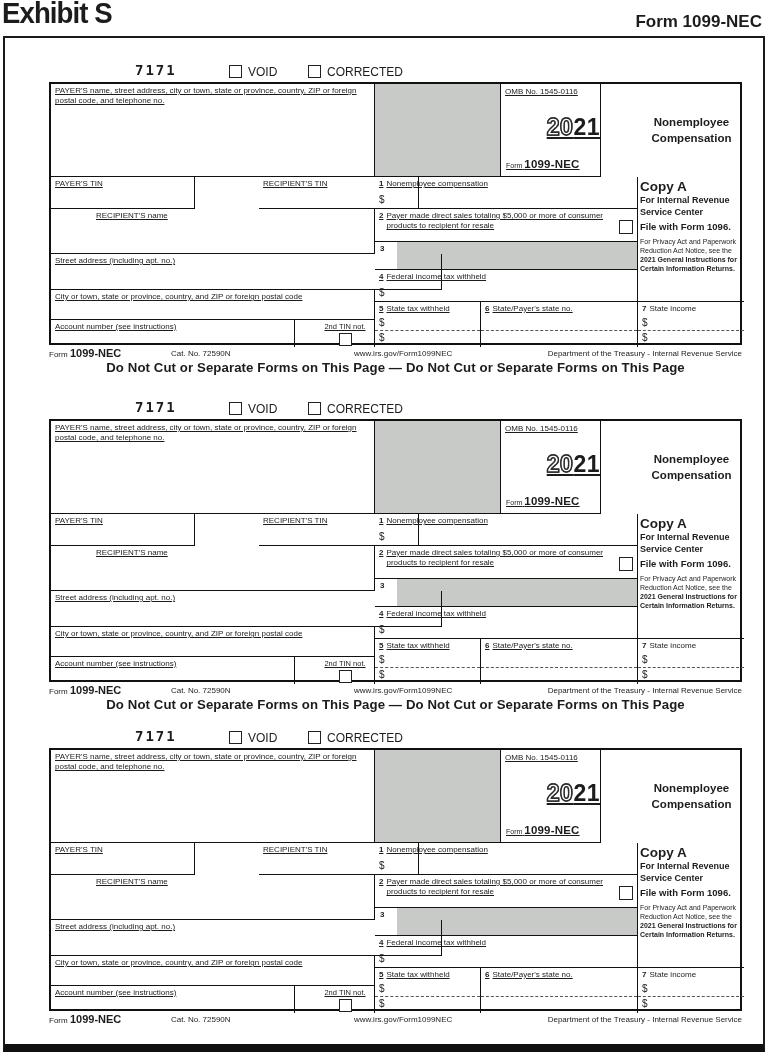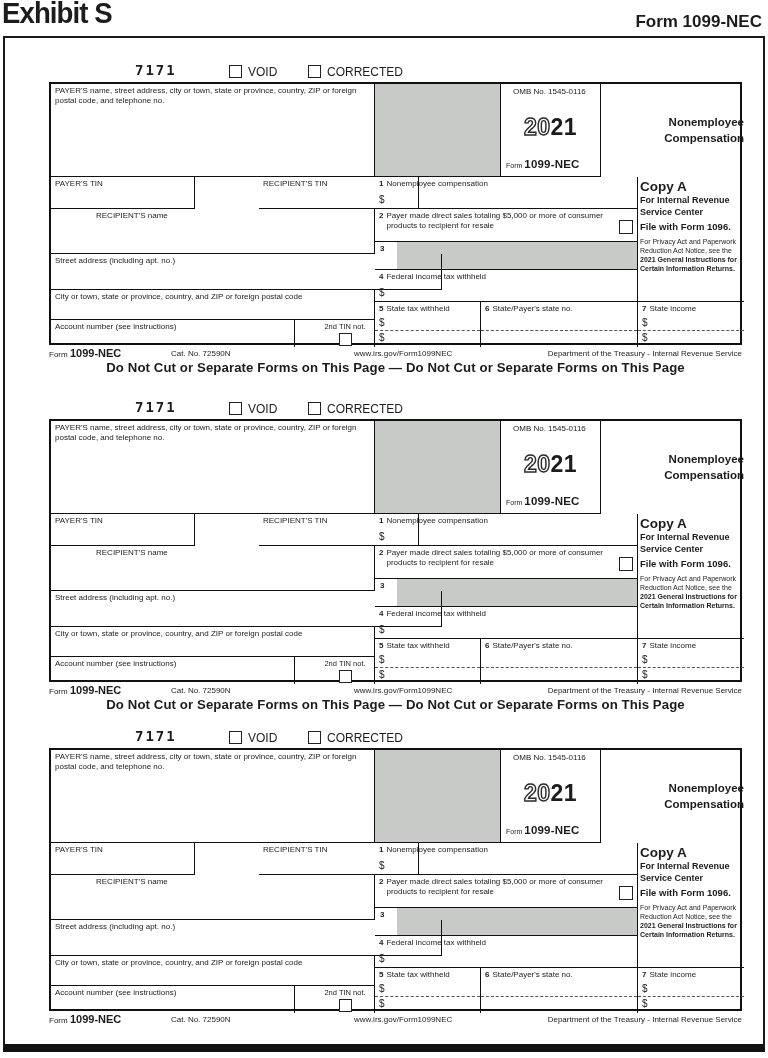--- a/index.html
+++ b/index.html
@@ -38,21 +38,21 @@
   }
   .cb { width:13px; height:13px; border:1.5px solid #222; background:#fff; display:inline-block; }
   .void-cb { position:absolute; left:180px; top:3px; }
   .void-lbl { position:absolute; left:199px; top:3px; font-size:12px; }
   .corr-cb { position:absolute; left:259px; top:3px; }
   .corr-lbl { position:absolute; left:278px; top:3px; font-size:12px;text-align:center; }
 
   
   .ftable { position:relative; width:693px; height:263px; border:2px solid #111; background:#fff; }
   .cell { position:absolute; font-size:8px; line-height:1.28; }
-  .br { border-right:1px solid #111; }
+  .br { border-right:1px solid #111;text-decoration:underline; }
   .bb { border-bottom:1px solid #111; }
   .lab { padding:2px 4px 0 4px; display:block; }
   .shaded { background:#c8cac8; }
 
   .c-payer-name { left:0; top:0; width:324px; height:93px; }
   .c-gray-top   { left:324px; top:0; width:126px; height:93px; }
   .c-omb        { left:450px; top:0; width:100px; height:93px; display:flex; flex-direction:column; }
   .c-title      { left:550px; top:0; width:143px; height:93px; display:flex; align-items:center; }
   .c-payer-tin  { left:0; top:93px; width:144px; height:32px; }
   .c-rec-tin    { left:164px; top:93px; width:160px; height:32px;margin-left:44px; }
@@ -63,26 +63,26 @@
   .c-box3       { left:324px; top:158px; width:263px; height:28px; }
   .c-street     { left:0; top:170px; width:391px; height:36px; }
   .c-box4       { left:324px; top:186px; width:263px; height:32px; }
   .c-city       { left:0; top:206px; width:324px; height:30px; }
   .c-box5       { left:324px; top:218px; width:106px; height:45px; }
   .c-box6       { left:430px; top:218px; width:157px; height:45px; }
   .c-box7       { left:587px; top:218px; width:106px; height:45px; }
   .c-account    { left:0; top:236px; width:244px; height:27px; }
   .c-tinnot     { left:265px; top:236px; width:59px; height:27px; text-align:center; }
 
-  .omb-line { font-size:8px; padding:3px 0 0 4px;margin-left:8px; }
-  .year { flex:1; display:flex; align-items:center; justify-content:center; font-size:23px; font-weight:700; letter-spacing:0.5px; }
+  .omb-line { font-size:8px; padding:3px 0 0 4px; }
+  .year { flex:1; display:flex; align-items:center; justify-content:flex-end; font-size:23px; font-weight:700; letter-spacing:0.5px; }
   .year-outline { color:#fff; -webkit-text-stroke:1.4px #2b2b2b; text-shadow:0 0 1px #555; font-weight:700; }
   .form-id { padding:0 0 4px 5px; font-size:7px; }
   .form-id b { font-size:11.5px; letter-spacing:0.2px; }
-  .comp-title { width:100%; text-align:right; padding-left:38px; font-size:11.5px; font-weight:700; line-height:1.35; }
+  .comp-title { width:100%; text-align:center; padding-left:38px; font-size:11.5px; font-weight:700; line-height:1.35; }
 
   .boxlab { display:flex; padding:2px 3px 0 4px; }
   .boxlab .n { font-weight:700; margin-right:3px; }
   .dollar { position:absolute; left:4px; bottom:1px; font-size:10px; }
   .box2-check { position:absolute; right:4px; top:11px; width:14px; height:14px; border:1.5px solid #222; background:#fff; }
   .box2 .boxlab { width:238px; }
   .box3-num { position:absolute; left:0; top:0; width:22px; height:15px; background:#fff; font-weight:700; padding:2px 0 0 5px; }
   .box3-shade { position:absolute; left:22px; top:0; right:0; bottom:0; }
 
   .statebox { display:flex; flex-direction:column; height:100%; }

